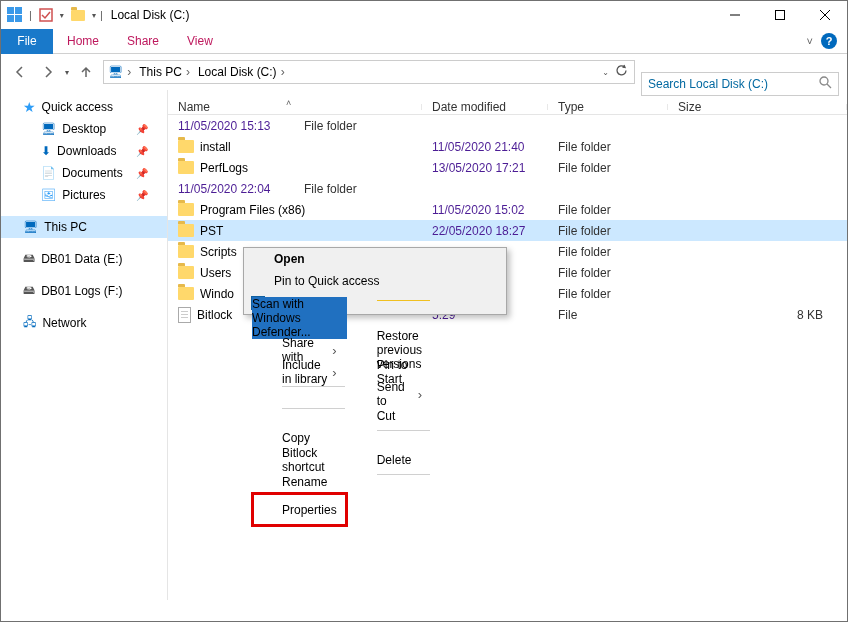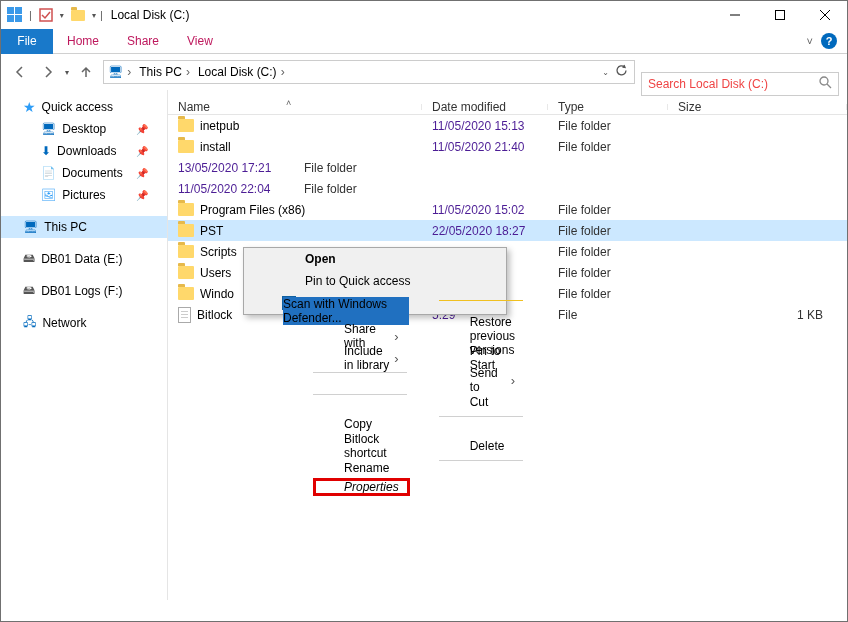--- a/index.html
+++ b/index.html
@@ -22,21 +22,21 @@
   .expand-help { display: flex; align-items: center; gap: 8px; padding-right: 10px; }
   .help-icon { width: 16px; height: 16px; border-radius: 50%; background: #0069bd; color: #fff; font-weight: bold; display: flex; align-items: center; justify-content: center; font-size: 11px; }
 
   
   .navrow { height: 36px; display: flex; align-items: center; padding: 4px 8px; gap: 6px; }
   .navbtn { width: 22px; height: 22px; display: flex; align-items: center; justify-content: center; color: #555; }
   .address { flex: 1; height: 24px; border: 1px solid #ccc; display: flex; align-items: center; }
   .address .crumb { padding: 0 4px; display: flex; align-items: center; gap: 4px; height: 100%; }
   .address .sep { color: #666; }
   .address-end { margin-left: auto; display: flex; align-items: center; gap: 6px; padding-right: 6px; color: #555; }
-  .searchbox { width: 198px; height: 24px; border: 1px solid #ccc; display: flex; align-items: center; padding: 0 6px; color: #ef4444; margin-top: 24px; }
+  .searchbox { width: 198px; height: 24px; border: 1px solid #ccc; display: flex; align-items: center; padding: 0 6px; color: #0369a1; margin-top: 24px; }
   .searchbox .sicon { margin-left: auto; color: #888; }
 
   
   .body { display: flex; height: 510px; }
   .nav { width: 167px; border-right: 1px solid #e5e5e5; padding-top: 6px; }
   .nav .item { display: flex; align-items: center; height: 22px; padding-left: 22px; gap: 6px; }
   .nav .item.sub { padding-left: 40px; }
   .nav .pin { margin-left: auto; margin-right: 18px; color: #888; font-size: 10px; }
   .nav .item.sel { background: #cce8ff; }
   .nav .spacer { height: 10px; }
@@ -63,26 +63,26 @@
   .cell-date { width: 126px; padding-left: 10px; color: #4c1d95; }
   .cell-type { width: 120px; padding-left: 10px; color: #333; }
   .cell-size { flex: 1; padding-right: 24px; text-align: right; color: #333; }
   .fileicon { width: 16px; height: 13px; background: #ffd86b; border-radius: 1px; position: relative; }
   .fileicon::before { content: ""; position: absolute; top: -3px; left: 0; width: 7px; height: 3px; background: #e6b94b; border-radius: 1px 1px 0 0; }
   .docicon { width: 13px; height: 16px; border: 1px solid #aaa; background: #fff; position: relative; }
   .docicon::after { content: ""; position: absolute; top: 3px; left: 2px; right: 2px; height: 1px; background: #ccc; box-shadow: 0 3px 0 #ccc, 0 6px 0 #ccc; }
 
   
   .ctxmenu { position: absolute; top: 246px; left: 242px; width: 264px; background: #f0f0f0; border: 1px solid #a8a8a8; box-shadow: 3px 3px 6px rgba(0,0,0,0.25); }
-  .ctxmenu .mi { height: 22px; display: flex; align-items: center; padding-left: 30px; padding-right: 10px; position: relative; margin-left: 31px; }
+  .ctxmenu .mi { height: 22px; display: flex; align-items: center; padding-left: 30px; padding-right: 10px; position: relative; }
   .ctxmenu .mi.bold { font-weight: 600; }
   .ctxmenu .mi .sub-arrow { margin-left: auto; font-size: 13px; color: #555; }
   .ctxmenu .mi .mi-icon { position: absolute; left: 6px; width: 16px; height: 16px; display: flex; align-items: center; justify-content: center; }
   .ctxmenu .sep { height: 1px; background: #d0d0d0; margin: 3px 2px 3px 30px; }
-  .ctxmenu .mi.highlight { outline: 3px solid #e00000; outline-offset: -2px; height: 16px; font-style: italic; }
+  .ctxmenu .mi.highlight { outline: 3px solid #e00000; outline-offset: -2px; height: 33px; }
   .defender { width: 14px; height: 14px; display: grid; grid-template: 1fr 1fr / 1fr 1fr; border: 1px solid #1060a0; }
   .defender > div:nth-child(1){background:#e03030;} .defender > div:nth-child(2){background:#30a030;} .defender > div:nth-child(3){background:#2070c0;} .defender > div:nth-child(4){background:#f0c020;}
 
   
   .status { position: absolute; bottom: 0; left: 0; right: 0; height: 22px; border-top: 1px solid #e0e0e0; display: flex; align-items: center; padding: 0 8px; gap: 18px; color: #333; background: #fff; }
   .status .views { margin-left: auto; display: flex; gap: 2px; }
   .status .vbtn { width: 22px; height: 18px; border: 1px solid #bcbcbc; display: flex; align-items: center; justify-content: center; color: #1979ca; }
 
   
   .arrow { width: 14px; height: 14px; }
@@ -246,38 +246,38 @@
 
   <div class="content">
     <div class="cols">
       <div class="col col-name"><span>Name</span><span class="sort-caret">˄</span></div>
       <div class="col col-date">Date modified</div>
       <div class="col col-type">Type</div>
       <div class="col col-size">Size</div>
     </div>
     <div class="rows" id="rows">
         <div class="row">
-          <div class="cell-name">
-            <span class="fileicon"></span>
-            <span>inetpub</span>
-          </div>
           <div class="cell-date">11/05/2020 15:13</div>
           <div class="cell-type">File folder</div>
           <div class="cell-size"></div>
         </div>
         <div class="row">
           <div class="cell-name">
             <span class="fileicon"></span>
             <span>install</span>
           </div>
           <div class="cell-date">11/05/2020 21:40</div>
           <div class="cell-type">File folder</div>
           <div class="cell-size"></div>
         </div>
         <div class="row">
+          <div class="cell-name">
+            <span class="fileicon"></span>
+            <span>PerfLogs</span>
+          </div>
           <div class="cell-date">13/05/2020 17:21</div>
           <div class="cell-type">File folder</div>
           <div class="cell-size"></div>
         </div>
         <div class="row">
           <div class="cell-date">11/05/2020 22:04</div>
           <div class="cell-type">File folder</div>
           <div class="cell-size"></div>
         </div>
         <div class="row">
@@ -325,21 +325,21 @@
           <div class="cell-type">File folder</div>
           <div class="cell-size"></div>
         </div>
         <div class="row">
           <div class="cell-name">
             <span class="docicon"></span>
             <span>Bitlock</span>
           </div>
           <div class="cell-date">5:29</div>
           <div class="cell-type">File</div>
-          <div class="cell-size">1 KB</div>
+          <div class="cell-size">8 KB</div>
         </div>
       </div>
   </div>
 </div>
 
 <div class="ctxmenu">
   <div class="mi bold">Open</div>
   <div class="mi">Pin to Quick access</div>
   <div class="mi">
       <span class="mi-icon">

